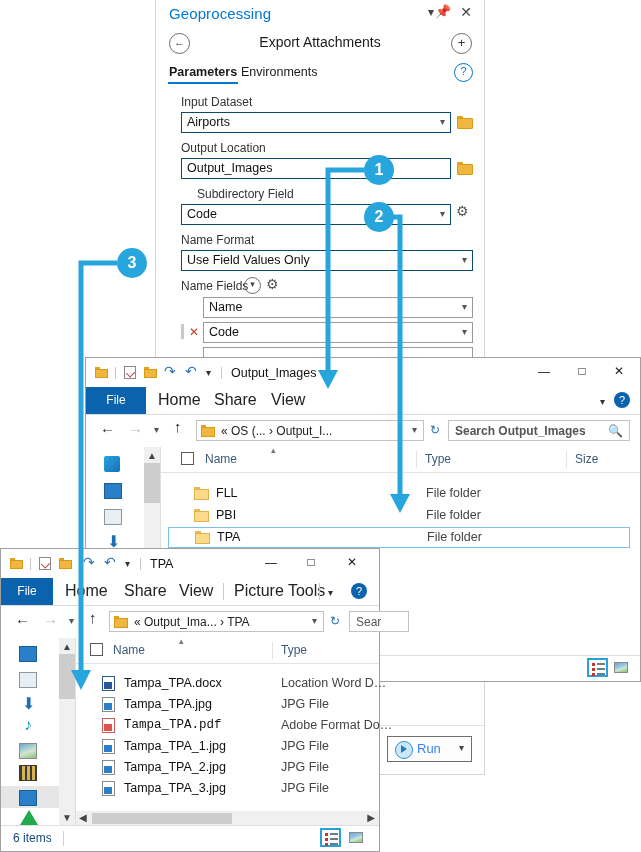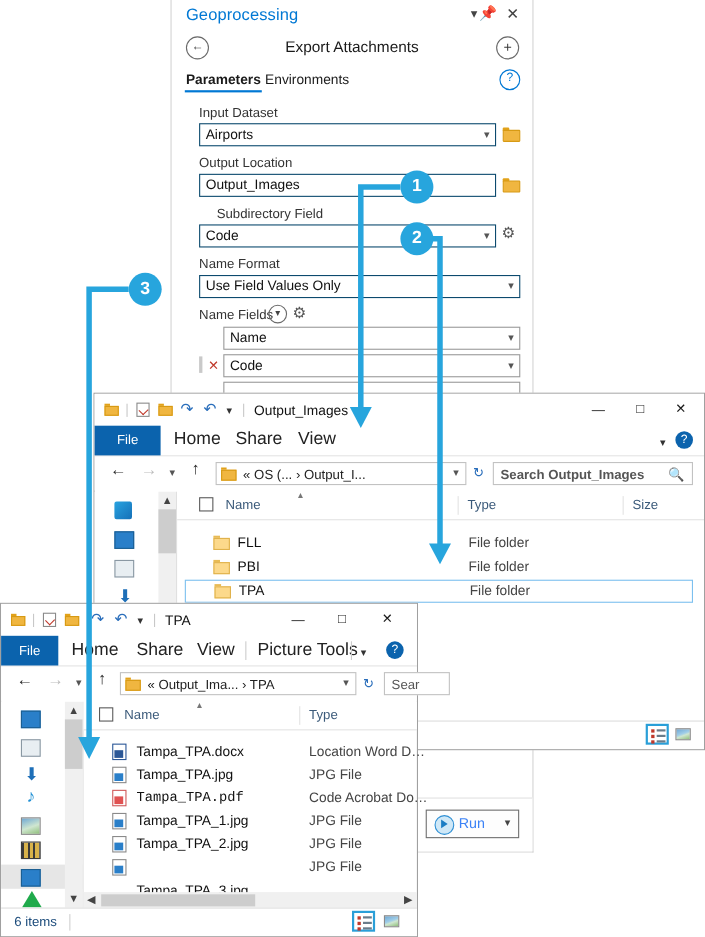--- a/index.html
+++ b/index.html
@@ -492,41 +492,41 @@
         <i class="bar"></i>
       </span>
     <span class="nm" style="left:48px;top:3px;">Tampa_TPA.jpg</span>
     <span class="ty" style="left:205px;top:3px;">JPG File</span>
   </div>
   <div class="fr" style="left:75px;top:166px;right:0;">
     <span class="fdoc pdf" style="left:26px;top:3px;">
         <i class="bar"></i>
       </span>
     <span class="nm" style="left:48px;top:3px;font-family:Liberation Mono, monospace;">Tampa_TPA.pdf</span>
-    <span class="ty" style="left:205px;top:3px;">Code Acrobat Do…</span>
+    <span class="ty" style="left:205px;top:3px;">Adobe Format Do…</span>
   </div>
   <div class="fr" style="left:75px;top:187px;right:0;">
     <span class="fdoc jpg" style="left:26px;top:3px;">
         <i class="bar"></i>
       </span>
     <span class="nm" style="left:48px;top:3px;">Tampa_TPA_1.jpg</span>
     <span class="ty" style="left:205px;top:3px;">JPG File</span>
   </div>
   <div class="fr" style="left:75px;top:208px;right:0;">
     <span class="fdoc jpg" style="left:26px;top:3px;">
         <i class="bar"></i>
       </span>
     <span class="nm" style="left:48px;top:3px;">Tampa_TPA_2.jpg</span>
     <span class="ty" style="left:205px;top:3px;">JPG File</span>
   </div>
   <div class="fr" style="left:75px;top:229px;right:0;">
     <span class="fdoc jpg" style="left:26px;top:3px;">
         <i class="bar"></i>
       </span>
-    <span class="nm" style="left:48px;top:3px;margin-top:22px;">Tampa_TPA_3.jpg</span>
+    <span class="nm" style="left:48px;top:3px;">Tampa_TPA_3.jpg</span>
     <span class="ty" style="left:205px;top:3px;">JPG File</span>
   </div>
 
   <div class="hscroll" style="left:75px;bottom:25px;right:0;">
     <div class="lt" style="left:3px;">◀</div>
     <div class="thumb" style="left:16px;width:140px;"></div>
     <div class="rt" style="right:4px;">▶</div>
   </div>
 
   <div class="fe-statusbar">

